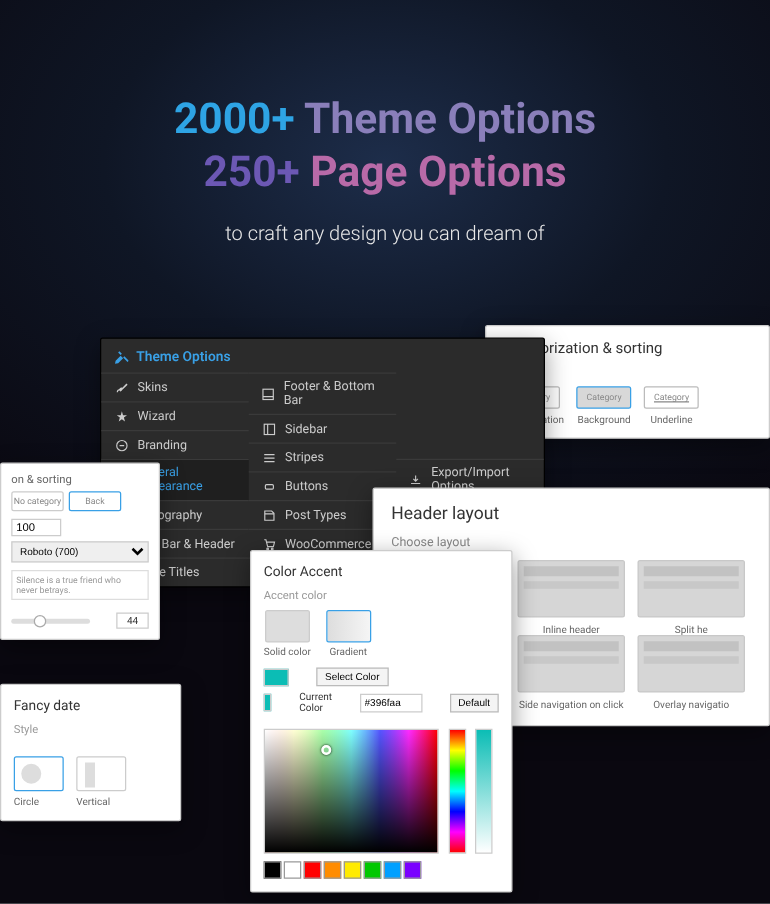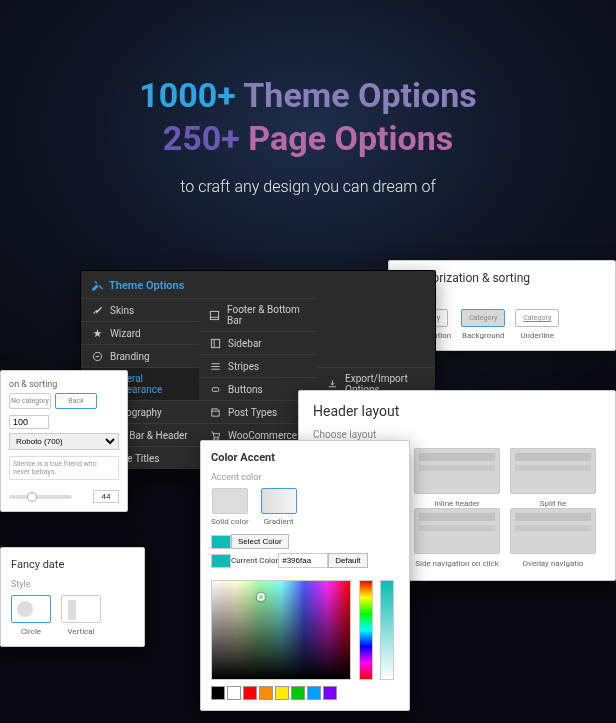--- a/index.html
+++ b/index.html
@@ -52,48 +52,48 @@
   #sort-mini .slider{ margin-top:10px; display:flex; align-items:center; gap:21px;}
   #sort-mini .track{ flex:1; height:4px; background:#ddd; border-radius:2px; position:relative;}
   #sort-mini .thumb{ position:absolute; left:28%; top:-3px; width:10px; height:10px; background:#fff; border:1px solid #aaa; border-radius:50%;}
   #sort-mini .sval{ width:26px; font-size:8px; border:1px solid #ccc; text-align:center; padding:1px;}
 
   
   #fancy { top: 547px; left: 0; width: 145px; padding: 10px; }
   #fancy h3 { font-size: 11px; font-weight:400; margin-bottom:8px;}
   #fancy .lbl{font-size:9px;color:#999;margin-bottom:6px;}
   #fancy .opts{display:flex;gap:10px;}
-  #fancy .opt{text-align:center;font-size:8px;color:#666;}
+  #fancy .opt{font-size:8px;color:#666;margin-top:10px;}
   #fancy .sw{width:40px;height:28px;border:1px solid #ccc;border-radius:2px;margin:0 auto 4px;position:relative;}
   #fancy .sw.sel{border-color:#39a0e6;}
   #fancy .circle{width:16px;height:16px;border-radius:50%;background:#ddd;position:absolute;top:5px;left:5px;}
   #fancy .bar{width:8px;height:20px;background:#ddd;position:absolute;top:4px;left:6px;}
 
   
   #hlayout { top: 390px; right: 0; width: 318px; padding: 12px 14px; }
   #hlayout h3{font-size:14px;font-weight:400;margin-bottom:10px;}
   #hlayout .lbl{font-size:10px;color:#888;margin-bottom:8px;}
   #hlayout .grid{display:grid;grid-template-columns:repeat(3,1fr);}
   #hlayout .opt{text-align:center;font-size:8px;color:#666;}
   #hlayout .sw{width:86px;height:46px;background:#d6d6d6;border:1px solid #c8c8c8;border-radius:2px;margin:0 auto 5px;position:relative;}
   #hlayout .sw.sel{border:2px solid #39a0e6;}
   #hlayout .sw .bar1{position:absolute;top:4px;left:4px;right:4px;height:8px;background:#c2c2c2;}
   #hlayout .sw .bar2{position:absolute;top:16px;left:4px;right:4px;height:6px;background:#c8c8c8;}
 
   
   #caccent { top: 440px; left: 200px; width: 210px; padding: 10px; z-index: 50; }
-  #caccent h3{font-size:11px;font-weight:700;margin-bottom:8px;}
+  #caccent h3{font-size:11px;font-weight:400;margin-bottom:8px;}
   #caccent .lbl{font-size:9px;color:#999;margin-bottom:6px;}
   #caccent .modes{display:flex;gap:12px;margin-bottom:8px;}
   #caccent .mode{text-align:center;font-size:8px;color:#666;}
   #caccent .sw{width:36px;height:26px;border:1px solid #ccc;border-radius:2px;margin:0 auto 3px;}
   #caccent .sw.sel{border-color:#39a0e6;}
   #caccent .sw.solid{background:#ddd;}
   #caccent .sw.grad{background:linear-gradient(90deg,#ddd,#f5f5f5);}
-  #caccent .rowbtn{display:flex;align-items:center;gap:0;margin:4px 0;font-size:8px;}
+  #caccent .rowbtn{display:flex;align-items:center;gap:22px;margin:4px 0;font-size:8px;}
   #caccent .swatch{width:20px;height:14px;background:#0bbdb5;border:1px solid #ccc;}
   #caccent .btn{border:1px solid #bbb;padding:2px 6px;font-size:8px;background:#f4f4f4;cursor:pointer;}
   #caccent input.hex{width:50px;font-size:8px;padding:2px 3px;border:1px solid #ccc;}
   #caccent .picker{width:140px;height:100px;margin-top:8px;position:relative;display:inline-block;vertical-align:top;
     background:
       linear-gradient(to top, #000, rgba(0,0,0,0)),
       linear-gradient(to right, #fff, rgba(255,255,255,0)),
       linear-gradient(90deg,#f00,#ff0,#0f0,#0ff,#00f,#f0f,#f00);
     border:1px solid #ccc;}
   #caccent .pcursor{position:absolute;width:8px;height:8px;border:2px solid #fff;border-radius:50%;left:45px;top:12px;box-shadow:0 0 2px #000;}
@@ -104,21 +104,21 @@
   #caccent .presets{margin-top:6px;display:flex;gap:2px;}
   #caccent .presets span{width:14px;height:14px;border:1px solid #999;}
 
   svg{display:block;}
 </style>
 </head>
 <body>
 
 <div class="hero">
   <h1>
-    <span class="count1">1000+</span>
+    <span class="count1">2000+</span>
     <span class="label1">Theme Options</span><br>
     <span class="count2">250+</span>
     <span class="label2">Page Options</span>
   </h1>
   <p>to craft any design you can dream of</p>
 </div>
 
 <div id="cat-sort" class="panel">
   <h3>Categorization &amp; sorting</h3>
   <div class="lbl">Style</div>

